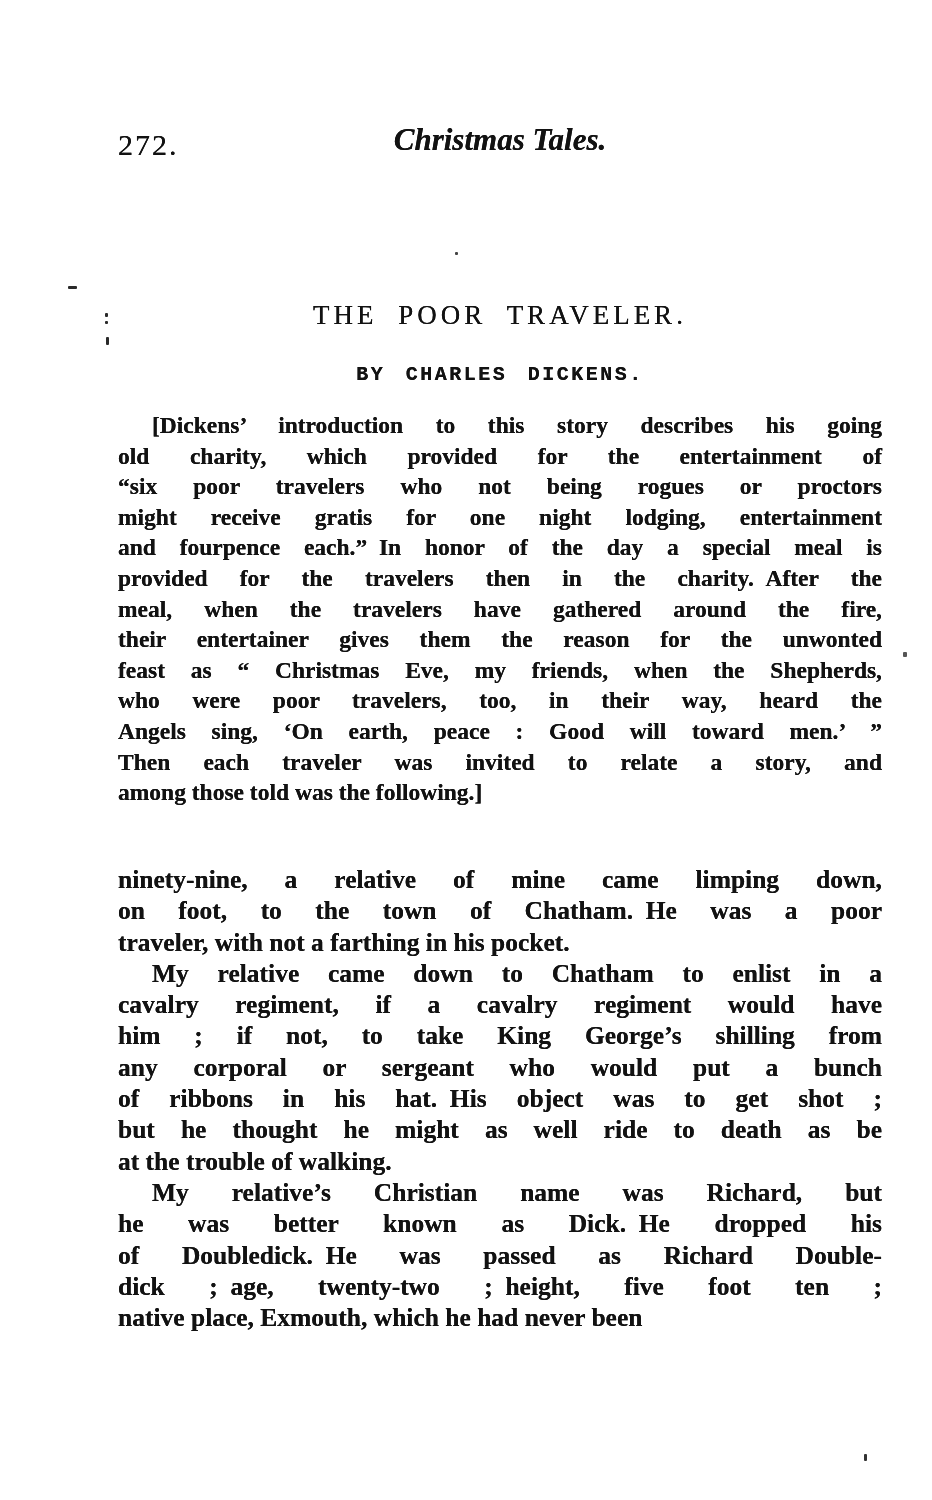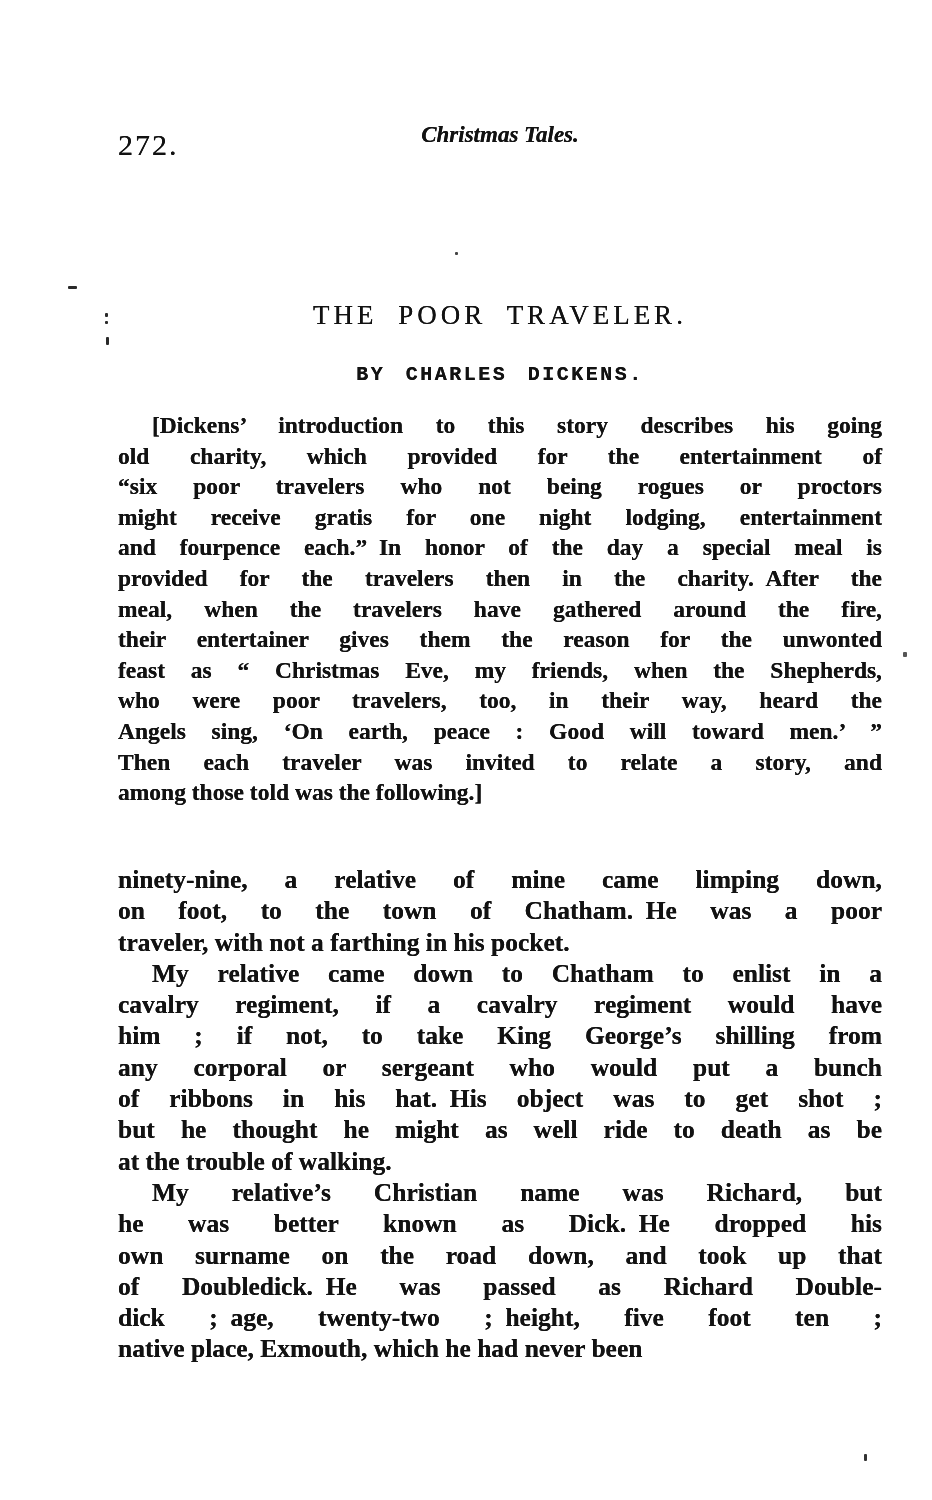--- a/index.html
+++ b/index.html
@@ -18,21 +18,21 @@
   .page-number {
     position: absolute; left: 0; top: 6px;
     font-size: 30px; letter-spacing: 2px;
     text-shadow: 0 0 0.6px #111;
     transform: scaleY(0.96);
   }
   .running-title {
     position: absolute; left: 0; right: 0; top: 0;
     text-align: center;
     font-style: italic; font-weight: bold;
-    font-size: 23px;
+    font-size: 31px;
     text-shadow: 0 0 0.5px #111;
   }
 
   
   .title {
     position: absolute; top: 300px; left: 118px; width: 764px;
     margin: 0; text-align: center;
     font-size: 27px; font-weight: normal;
     letter-spacing: 4px; word-spacing: 10px;
     text-shadow: 0 0 0.6px #111;
@@ -94,21 +94,20 @@
       <div class="line lastline">traveler, with not a farthing in his pocket.</div>
       <div class="line firstline">My relative came down to Chatham to enlist in a</div>
       <div class="line">cavalry regiment, if a cavalry regiment would have</div>
       <div class="line">him ; if not, to take King George’s shilling from</div>
       <div class="line">any corporal or sergeant who would put a bunch</div>
       <div class="line">of ribbons in his hat. His object was to get shot ;</div>
       <div class="line">but he thought he might as well ride to death as be</div>
       <div class="line lastline">at the trouble of walking.</div>
       <div class="line firstline">My relative’s Christian name was Richard, but</div>
       <div class="line">he was better known as Dick. He dropped his</div>
-      <div class="line">own surname on the road down, and took up that</div>
       <div class="line">of Doubledick. He was passed as Richard Double-</div>
       <div class="line">dick ; age, twenty-two ; height, five foot ten ;</div>
       <div class="line lastline">native place, Exmouth, which he had never been</div>
     </div>
 
   <div class="speck" style="left:68px;  top:286px;  width:9px; height:3px;"></div>
   <div class="speck" style="left:105px; top:313px;  width:3px; height:4px;"></div>
   <div class="speck" style="left:105px; top:321px;  width:3px; height:3px;"></div>
   <div class="speck" style="left:106px; top:337px;  width:3px; height:8px;"></div>
   <div class="speck" style="left:455px; top:252px;  width:3px; height:3px; background:#444;"></div>

